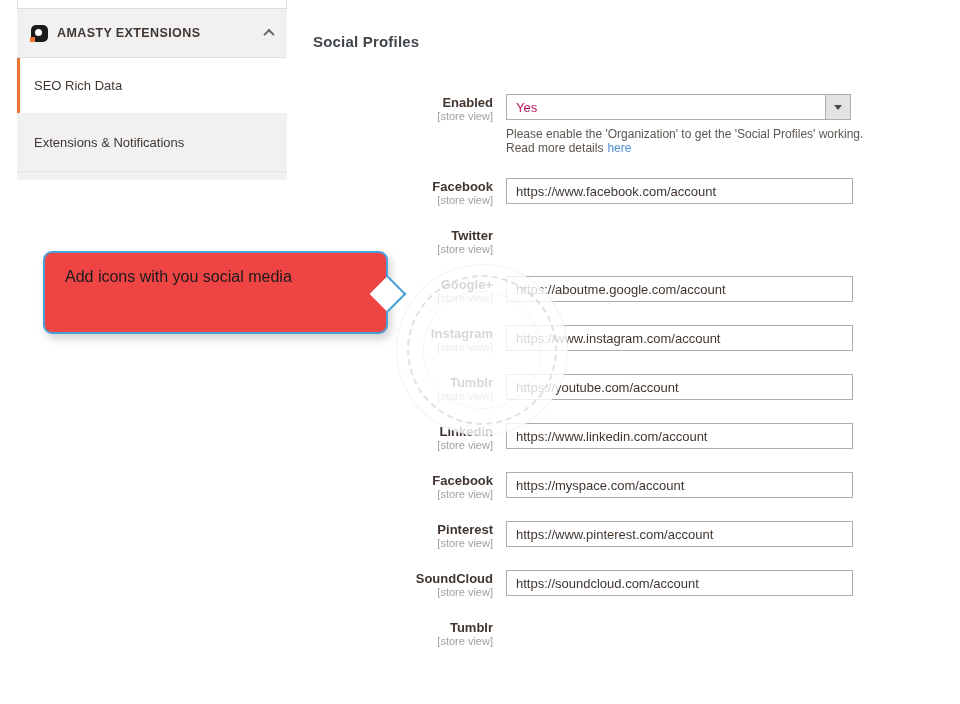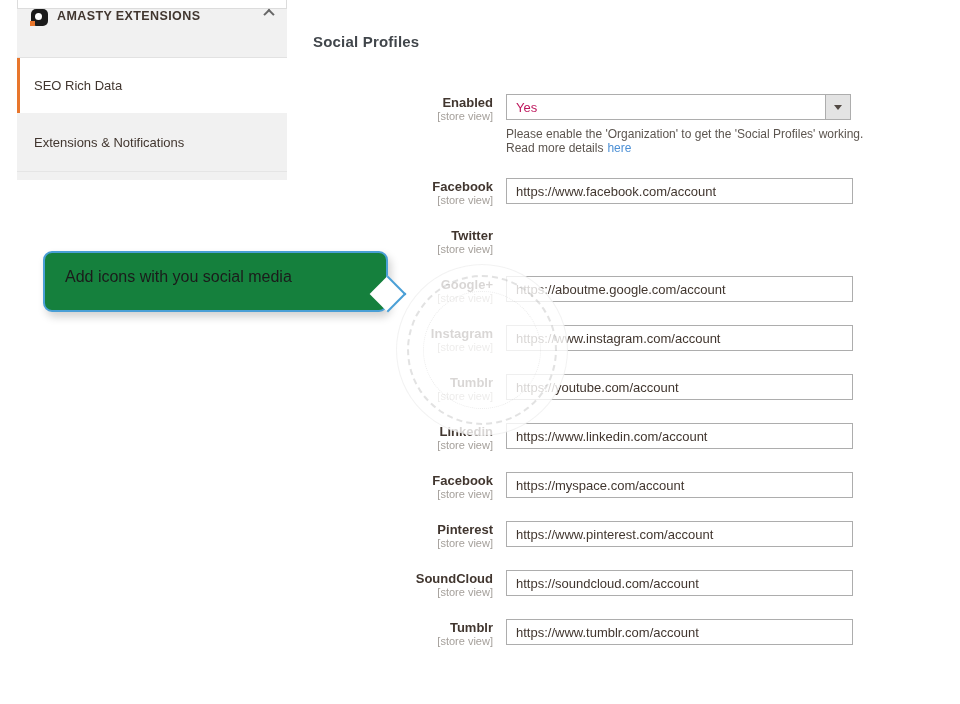--- a/index.html
+++ b/index.html
@@ -2,21 +2,21 @@
 <html><head>
 <meta charset="utf-8">
 <style>
   * { margin:0; padding:0; box-sizing:border-box; }
   html,body { width:960px; height:704px; background:#ffffff; font-family:"Liberation Sans", sans-serif; position:relative; overflow:hidden; }
 
   
   .side-strip { position:absolute; left:17px; top:0; width:270px; height:9px; background:#ffffff;
     border-left:1px solid #dcdcdc; border-right:1px solid #dcdcdc; border-bottom:1px solid #dcdcdc; }
   .sidebar { position:absolute; left:17px; top:9px; width:270px; height:171px; background:#f1f1f1; }
-  .side-header { height:49px; display:flex; padding:0 14px; border-bottom:1px solid #e2e2e2; cursor:pointer; }
+  .side-header { height:49px; display:flex; align-items:center; padding:0 14px; border-bottom:1px solid #e2e2e2; cursor:pointer; }
   .amasty-logo { width:17px; height:17px; background:#1b1b1b; border-radius:5px; position:relative; flex:0 0 auto; }
   .amasty-logo::after { content:""; position:absolute; left:4px; top:4px; width:7px; height:7px; background:#fff; border-radius:50%; }
   .amasty-logo .corner { position:absolute; left:-1px; bottom:0; width:5px; height:5px; background:#e8762c; }
   .side-title { margin-left:9px; font-size:12.5px; font-weight:bold; letter-spacing:.4px; color:#41362f; }
   .chev-up { margin-left:auto; width:8px; height:8px; border-top:2px solid #666; border-right:2px solid #666; transform:rotate(-45deg) translate(-1px,1px); }
   .side-item { height:60px; display:flex; align-items:center; padding-left:17px; font-size:13px; color:#41362f; cursor:pointer; }
   .side-item.first { border-bottom:1px solid #e5e5e5; height:59px; }
   .side-item.active { background:#ffffff; border-left:3px solid #e8762c; padding-left:14px; height:55px; }
 
   
@@ -30,21 +30,21 @@
   .field-col { width:347px; }
   .txt-input { width:347px; height:26px; border:1px solid #adadad; background:#fff; padding:0 9px; font-size:13px; color:#41362f; font-family:"Liberation Sans", sans-serif; outline:none; }
   .select-box { width:345px; height:26px; border:1px solid #adadad; background:#fff; display:flex; align-items:center; cursor:pointer; }
   .select-value { flex:1; padding:0 9px; font-size:13px; color:#be185d; }
   .select-arrow { width:25px; height:24px; border-left:1px solid #adadad; background:#e3e3e3; display:flex; align-items:center; justify-content:center; }
   .caret-down { width:0; height:0; border-left:4px solid transparent; border-right:4px solid transparent; border-top:5px solid #514943; }
   .note { margin-top:7px; font-size:12px; line-height:14px; color:#5c554f; white-space:nowrap; }
   .note a { color:#4d90d5; text-decoration:none; cursor:pointer; }
 
   
-  .tooltip { position:absolute; left:43px; top:251px; width:345px; height:61px; background:#15803d;
+  .tooltip { position:absolute; left:43px; top:251px; width:345px; height:83px; background:#ef4444;
     border:2px solid #4a9fd6; border-radius:9px; z-index:10;
     box-shadow:3px 5px 9px rgba(0,0,0,0.18); padding:13px 0 0 20px; }
   .tooltip-line { display:block; font-size:16px; line-height:21px; color:#1b1b1b; white-space:nowrap; }
   .tooltip-arrow { position:absolute; right:-15px; top:28px; width:26px; height:26px; background:#fff;
     border-top:2px solid #4a9fd6; border-right:2px solid #4a9fd6; transform:rotate(45deg); }
 
   
   .watermark { position:absolute; left:396px; top:264px; width:172px; height:172px; border-radius:50%;
     background:rgba(255,255,255,0.8); border:1px solid rgba(205,205,205,0.25); z-index:5; pointer-events:none; }
   .watermark .ring { position:absolute; inset:10px; border-radius:50%; border:2px dashed rgba(165,165,165,0.32); }
@@ -151,21 +151,20 @@
         <span class="f-label">SoundCloud</span>
         <span class="f-scope">[store view]</span>
       </div>
       <div class="field-col"><input type="text" class="txt-input" value="https://soundcloud.com/account" style=""></div>
     </div>
     <div class="form-row">
       <div class="label-col">
         <span class="f-label">Tumblr</span>
         <span class="f-scope">[store view]</span>
       </div>
-      <div class="field-col"><input type="text" class="txt-input" value="https://www.tumblr.com/account" style=""></div>
     </div>
   </div>
 
 <div class="tooltip">
   <span class="tooltip-line">Add icons with you social media</span>
   <span class="tooltip-arrow"></span>
 </div>
 
 <div class="watermark">
   <span class="ring"></span>

